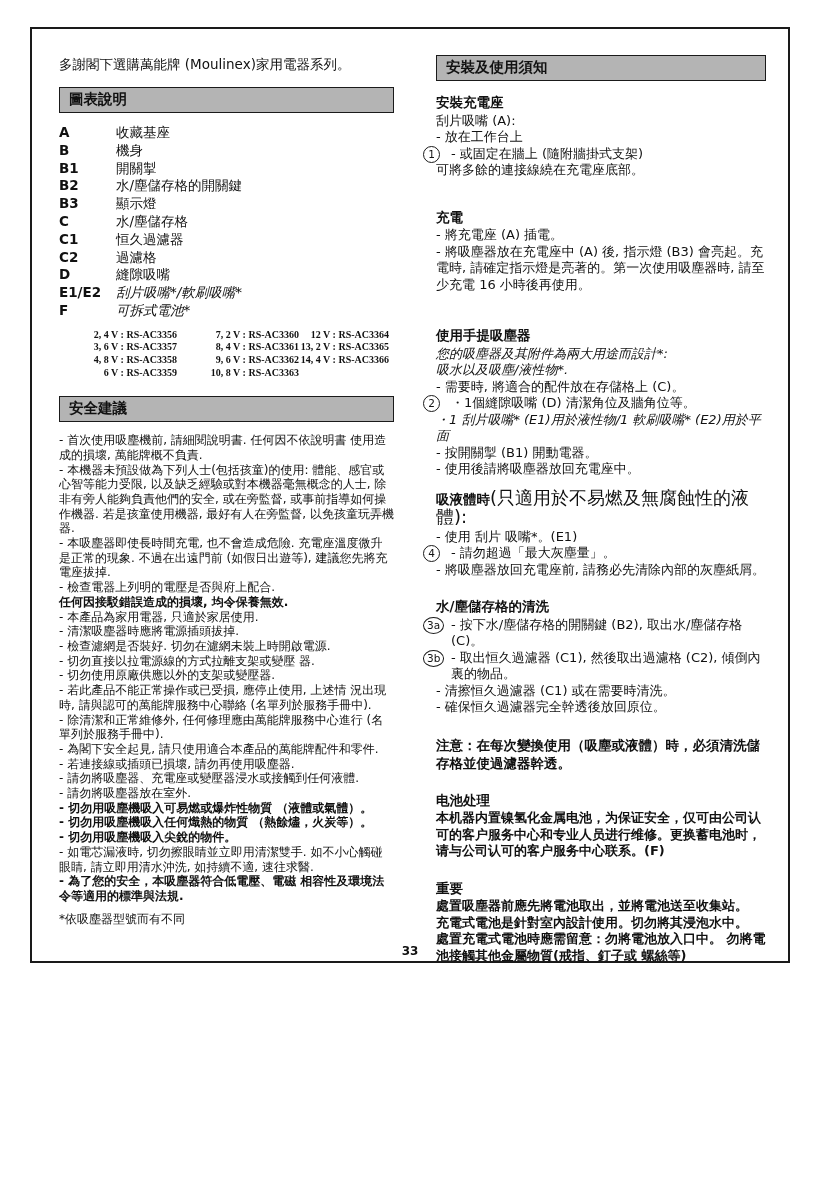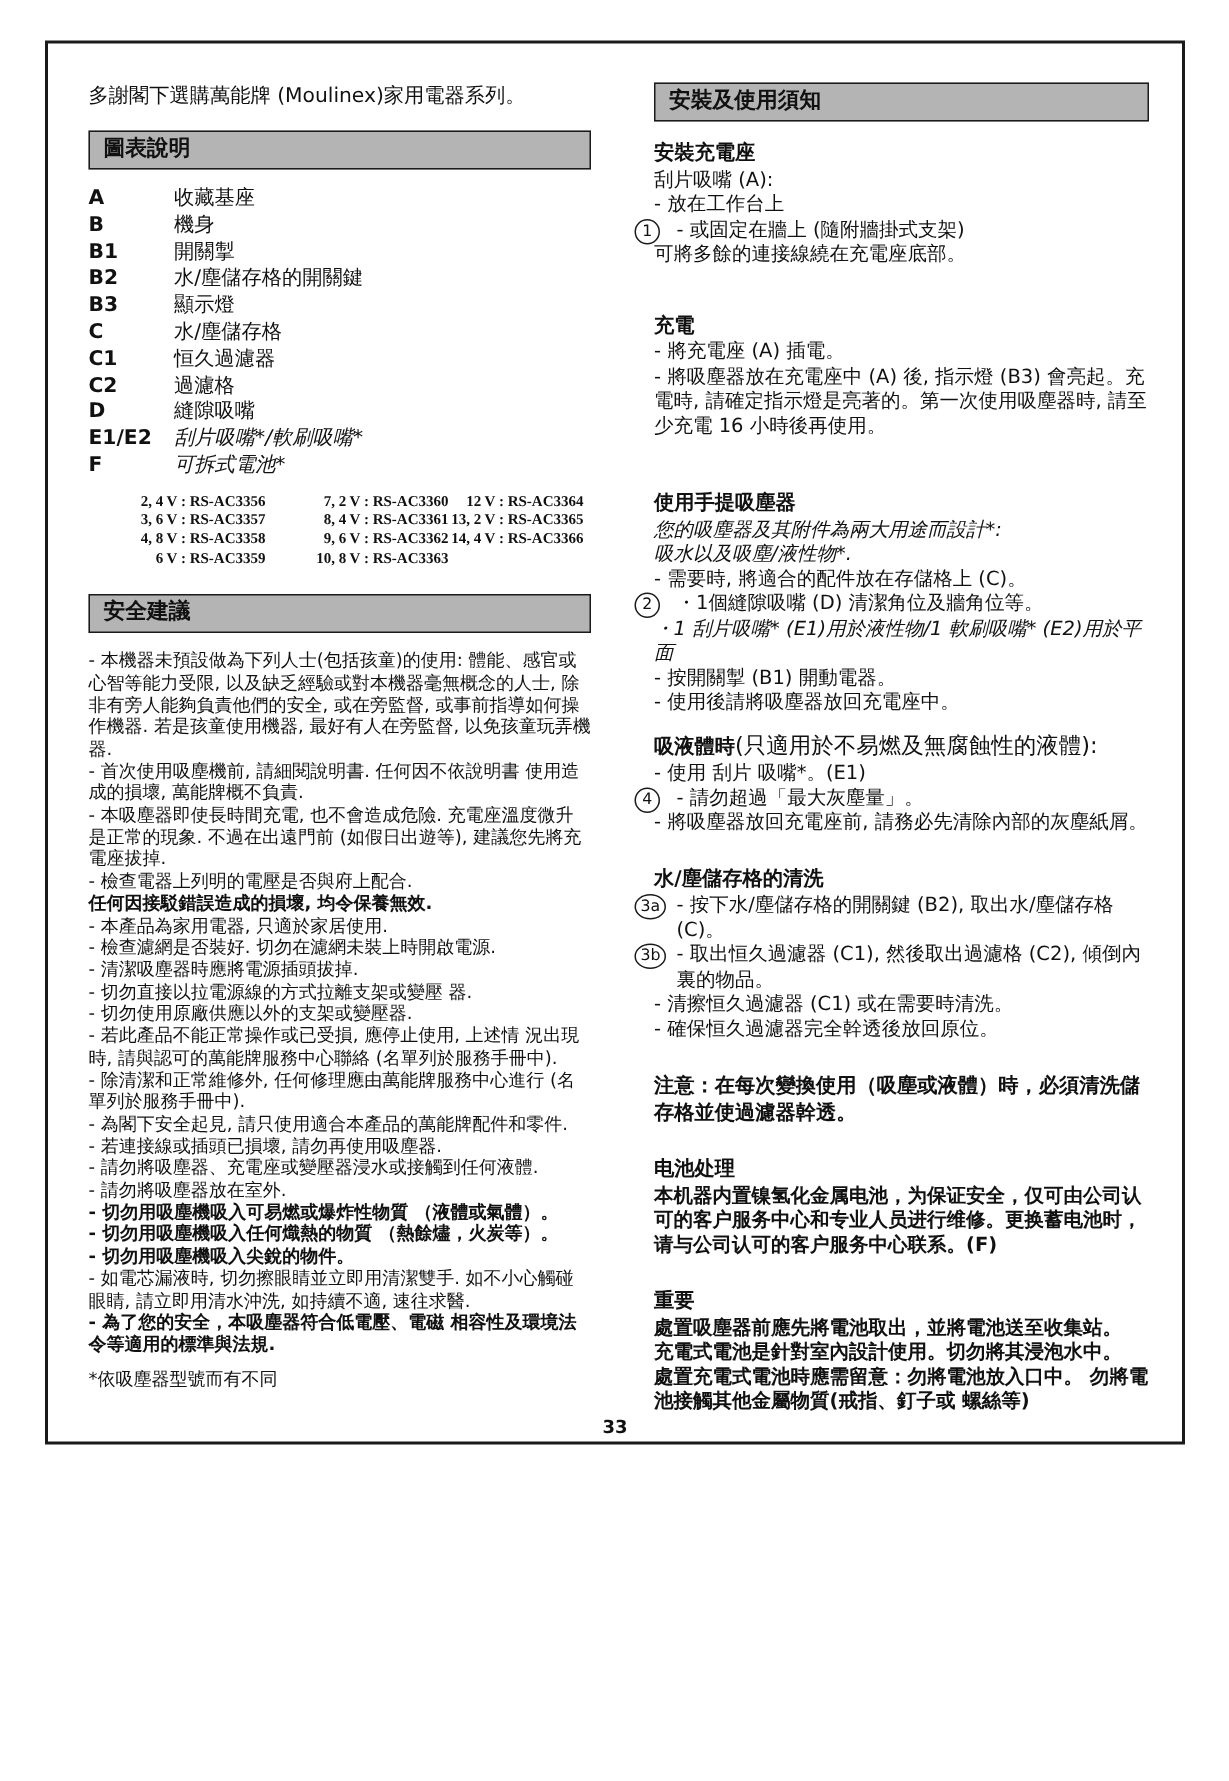--- a/index.html
+++ b/index.html
@@ -43,21 +43,21 @@
 
   .footnote { font-size:12px; line-height:15px; margin-top:8px; }
 
   .col-right .header-box { margin-bottom:13px; }
   .r-section { margin-top:20px; }
   .r-section.first { margin-top:8px; }
   .r-section.gap-lg { margin-top:30px; }
   .r-section.gap-xl { margin-top:34px; }
   .r-section.gap-sm { margin-top:11px; }
   .r-heading { font-weight:bold; font-size:13.5px; line-height:17.5px; margin-bottom:1px; }
-  .r-heading .nrm { font-weight:normal; font-size:15px; }
+  .r-heading .nrm { font-weight:normal; font-size:18px; }
   .r-line { font-size:13px; line-height:16.5px; }
   .r-line.bold { font-weight:bold; }
   .r-line.marked { position:relative; padding-left:15px; }
   .circle-marker {
     position:absolute; left:-13px; top:0;
     min-width:17px; height:17px; padding:0 3px;
     border:1.3px solid #1a1a1a; border-radius:50%;
     display:inline-flex; align-items:center; justify-content:center;
     font-size:10.5px; line-height:1; background:#fff; font-weight:normal;
   }
@@ -149,28 +149,28 @@
           <span class="battery-cell">10, 8 V : RS-AC3363</span>
           <span class="battery-cell"></span>
         </div>
       </div>
 
       <div class="header-box">
         <span>安全建議</span>
       </div>
 
       <div class="safety-list">
+        <p>- 首次使用吸塵機前, 請細閱說明書. 任何因不依說明書 使用造成的損壞, 萬能牌概不負責.</p>
         <p>- 本機器未預設做為下列人士(包括孩童)的使用: 體能、感官或心智等能力受限, 以及缺乏經驗或對本機器毫無概念的人士, 除非有旁人能夠負責他們的安全, 或在旁監督, 或事前指導如何操作機器. 若是孩童使用機器, 最好有人在旁監督, 以免孩童玩弄機器.</p>
-        <p>- 首次使用吸塵機前, 請細閱說明書. 任何因不依說明書 使用造成的損壞, 萬能牌概不負責.</p>
         <p>- 本吸塵器即使長時間充電, 也不會造成危險. 充電座溫度微升是正常的現象. 不過在出遠門前 (如假日出遊等), 建議您先將充電座拔掉.</p>
         <p>- 檢查電器上列明的電壓是否與府上配合.</p>
         <p class="bold">任何因接駁錯誤造成的損壞, 均令保養無效.</p>
         <p>- 本產品為家用電器, 只適於家居使用.</p>
+        <p>- 清潔吸塵器時應將電源插頭拔掉.</p>
         <p>- 檢查濾網是否裝好. 切勿在濾網未裝上時開啟電源.</p>
-        <p>- 清潔吸塵器時應將電源插頭拔掉.</p>
         <p>- 切勿直接以拉電源線的方式拉離支架或變壓 器.</p>
         <p>- 切勿使用原廠供應以外的支架或變壓器.</p>
         <p>- 若此產品不能正常操作或已受損, 應停止使用, 上述情 況出現時, 請與認可的萬能牌服務中心聯絡 (名單列於服務手冊中).</p>
         <p>- 除清潔和正常維修外, 任何修理應由萬能牌服務中心進行 (名單列於服務手冊中).</p>
         <p>- 為閣下安全起見, 請只使用適合本產品的萬能牌配件和零件.</p>
         <p>- 若連接線或插頭已損壞, 請勿再使用吸塵器.</p>
         <p>- 請勿將吸塵器、充電座或變壓器浸水或接觸到任何液體.</p>
         <p>- 請勿將吸塵器放在室外.</p>
         <p class="bold">- 切勿用吸塵機吸入可易燃或爆炸性物質 （液體或氣體）。</p>
         <p class="bold">- 切勿用吸塵機吸入任何熾熱的物質 （熱餘燼，火炭等）。</p>

